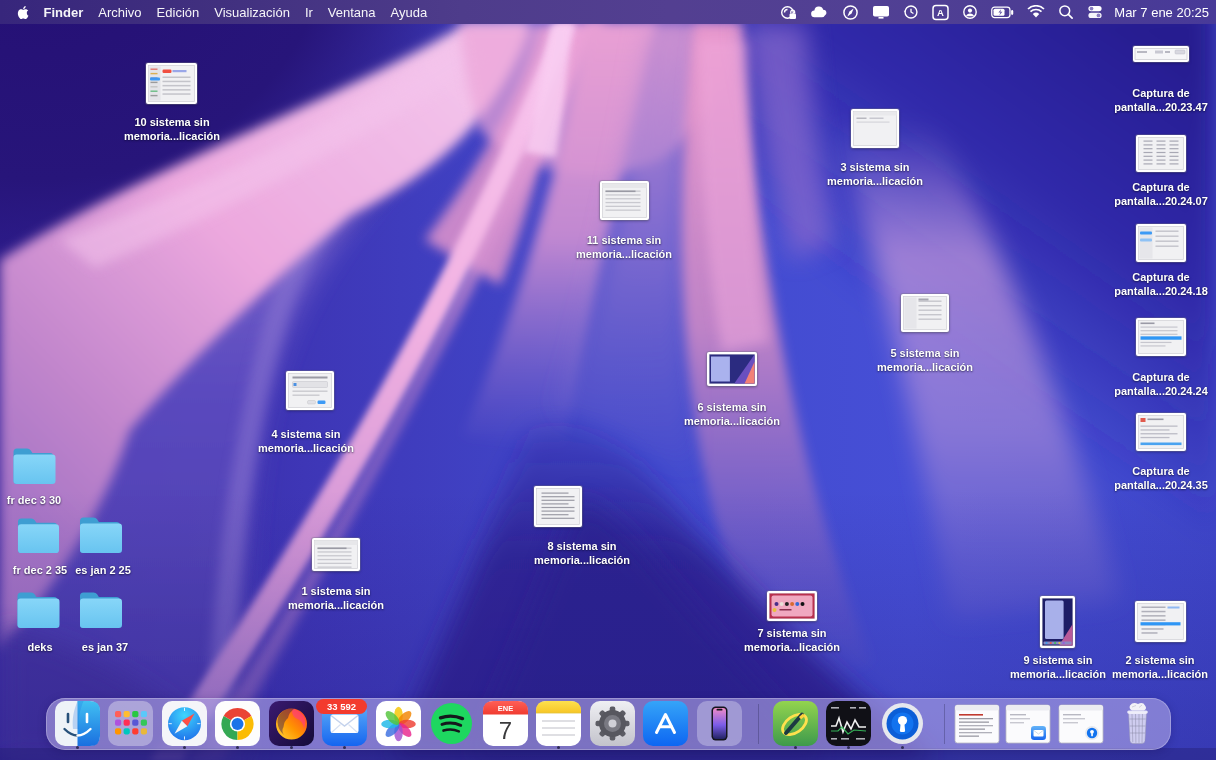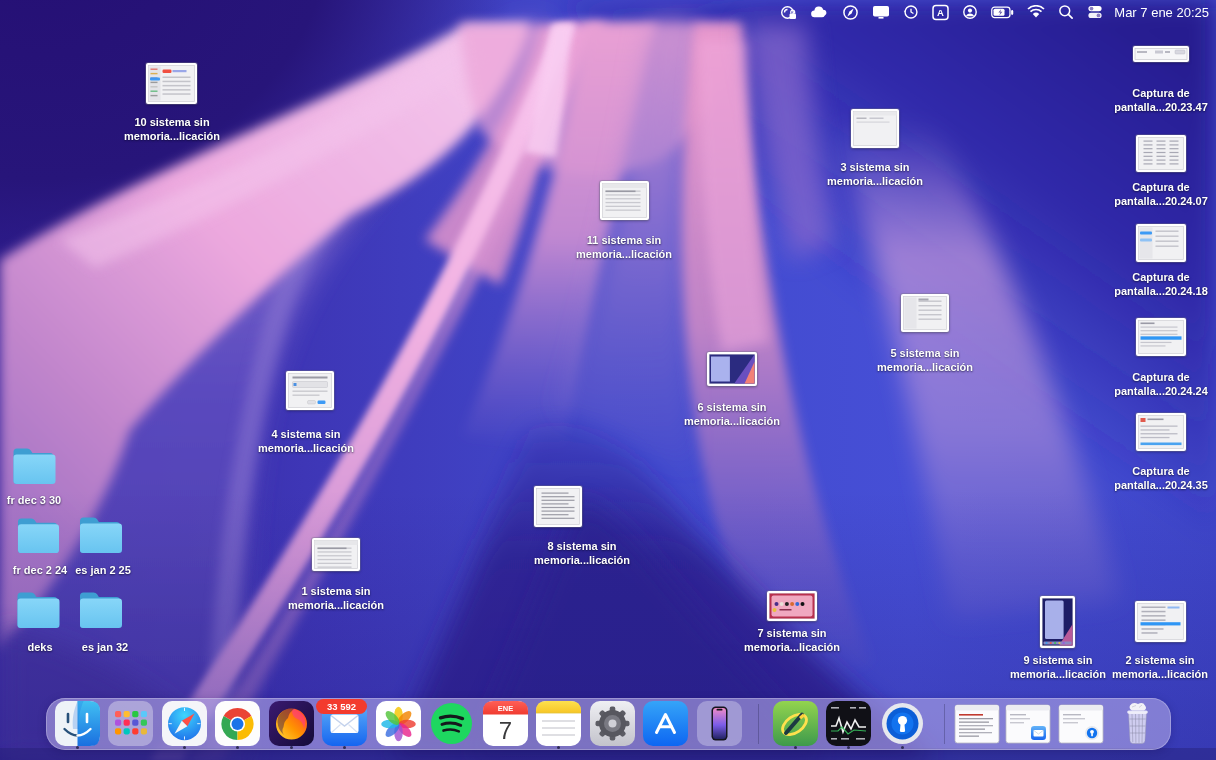--- a/index.html
+++ b/index.html
@@ -391,36 +391,36 @@
     </svg>
 <div style="position:absolute;left:11px;top:444px;width:47px;height:45px"><svg width="47" height="45" viewBox="0 0 47 45">
 <path d="M2.5,8 Q2.5,4.5 6,4.5 h10 q2.4,0 3.6,1.8 l1.8,2.7 h17.6 q3.5,0 3.5,3.5 v24 q0,3.5 -3.5,3.5 h-33 q-3.5,0 -3.5,-3.5 Z" fill="#3e9ed2"></path>
 <rect x="2.5" y="10.5" width="42" height="29.5" rx="3.2" fill="url(#foldg)"></rect>
 </svg></div>
 <div class="lbl" style="left:34px;top:494px">fr dec 3 30</div>
 <div style="position:absolute;left:15px;top:514px;width:47px;height:44px"><svg width="47" height="44" viewBox="0 0 47 45">
 <path d="M2.5,8 Q2.5,4.5 6,4.5 h10 q2.4,0 3.6,1.8 l1.8,2.7 h17.6 q3.5,0 3.5,3.5 v24 q0,3.5 -3.5,3.5 h-33 q-3.5,0 -3.5,-3.5 Z" fill="#3e9ed2"></path>
 <rect x="2.5" y="10.5" width="42" height="29.5" rx="3.2" fill="url(#foldg)"></rect>
 </svg></div>
-<div class="lbl" style="left:40px;top:564px">fr dec 2 24</div>
+<div class="lbl" style="left:40px;top:564px">fr dec 2 35</div>
 <div style="position:absolute;left:77px;top:513px;width:48px;height:45px"><svg width="48" height="45" viewBox="0 0 47 45">
 <path d="M2.5,8 Q2.5,4.5 6,4.5 h10 q2.4,0 3.6,1.8 l1.8,2.7 h17.6 q3.5,0 3.5,3.5 v24 q0,3.5 -3.5,3.5 h-33 q-3.5,0 -3.5,-3.5 Z" fill="#3e9ed2"></path>
 <rect x="2.5" y="10.5" width="42" height="29.5" rx="3.2" fill="url(#foldg)"></rect>
 </svg></div>
 <div class="lbl" style="left:103px;top:564px">es jan 2 25</div>
 <div style="position:absolute;left:15px;top:588px;width:47px;height:45px"><svg width="47" height="45" viewBox="0 0 47 45">
 <path d="M2.5,8 Q2.5,4.5 6,4.5 h10 q2.4,0 3.6,1.8 l1.8,2.7 h17.6 q3.5,0 3.5,3.5 v24 q0,3.5 -3.5,3.5 h-33 q-3.5,0 -3.5,-3.5 Z" fill="#3e9ed2"></path>
 <rect x="2.5" y="10.5" width="42" height="29.5" rx="3.2" fill="url(#foldg)"></rect>
 </svg></div>
 <div class="lbl" style="left:40px;top:641px">deks</div>
 <div style="position:absolute;left:77px;top:588px;width:48px;height:45px"><svg width="48" height="45" viewBox="0 0 47 45">
 <path d="M2.5,8 Q2.5,4.5 6,4.5 h10 q2.4,0 3.6,1.8 l1.8,2.7 h17.6 q3.5,0 3.5,3.5 v24 q0,3.5 -3.5,3.5 h-33 q-3.5,0 -3.5,-3.5 Z" fill="#3e9ed2"></path>
 <rect x="2.5" y="10.5" width="42" height="29.5" rx="3.2" fill="url(#foldg)"></rect>
 </svg></div>
-<div class="lbl" style="left:105px;top:641px">es jan 32</div>
+<div class="lbl" style="left:105px;top:641px">es jan 37</div>
 
 <div id="dock">
 <svg width="0" height="0" style="position:absolute">
         <defs>
 <linearGradient id="fbg" x1="0" y1="0" x2="0" y2="1">
             <stop offset="0" stop-color="#41c0f2"></stop>
             <stop offset="1" stop-color="#1a6fe0"></stop>
           </linearGradient>
 <radialGradient id="safg" cx=".5" cy=".25" r=".9">
             <stop offset="0" stop-color="#3fd6fd"></stop>
@@ -661,20 +661,32 @@
 <div class="ddot" style="left:136.5px"></div>
 <div class="ddot" style="left:190.0px"></div>
 <div class="ddot" style="left:243.5px"></div>
 <div class="ddot" style="left:297.0px"></div>
 <div class="ddot" style="left:511.0px"></div>
 <div class="ddot" style="left:747.5px"></div>
 <div class="ddot" style="left:801.0px"></div>
 <div class="ddot" style="left:854.5px"></div>
 </div>
 
+<div id="menubar">
+  <svg class="sic" style="margin-left:16px" width="13" height="15" viewBox="0 0 13 15">
+        <path fill="#fff" d="M10.8 7.9c0-1.6 1.3-2.4 1.4-2.4-.8-1.1-2-1.3-2.4-1.3-1-.1-2 .6-2.5.6-.5 0-1.3-.6-2.2-.6-1.1 0-2.2.7-2.7 1.7-1.2 2-.3 5 .8 6.6.5.8 1.2 1.7 2 1.6.8 0 1.1-.5 2.1-.5s1.3.5 2.2.5c.9 0 1.5-.8 2-1.6.6-.9.9-1.8.9-1.9 0 0-1.6-.6-1.6-2.7zM9.1 3.1c.4-.6.7-1.3.6-2.1-.6 0-1.4.4-1.8 1-.4.5-.8 1.3-.7 2 .7.1 1.4-.3 1.9-.9z"></path>
+      </svg>
+  <span class="mi b" style="margin-left:8px">Finder</span>
+  <span class="mi">Archivo</span>
+  <span class="mi">Edición</span>
+  <span class="mi">Visualización</span>
+  <span class="mi">Ir</span>
+  <span class="mi">Ventana</span>
+  <span class="mi">Ayuda</span>
+</div>
 <div id="mright">
 <svg class="sic" viewBox="0 0 17 17" width="17" height="17">
         <g fill="none" stroke="#fff" stroke-width="1.4">
           <circle cx="7.5" cy="8.5" r="5.8"></circle>
           <path d="M7.5,5.5 A3,3 0 0 0 4.5,8.5"></path>
         </g>
         <rect x="9.5" y="9.5" width="6.5" height="5.5" rx="1.2" fill="#fff"></rect>
         <path d="M10.8,9.5 v-1.4 a1.9,1.9 0 0 1 3.8,0 v1.4" fill="none" stroke="#fff" stroke-width="1.3"></path>
       </svg>
 <svg class="sic" viewBox="0 0 20 17" width="19" height="17">

